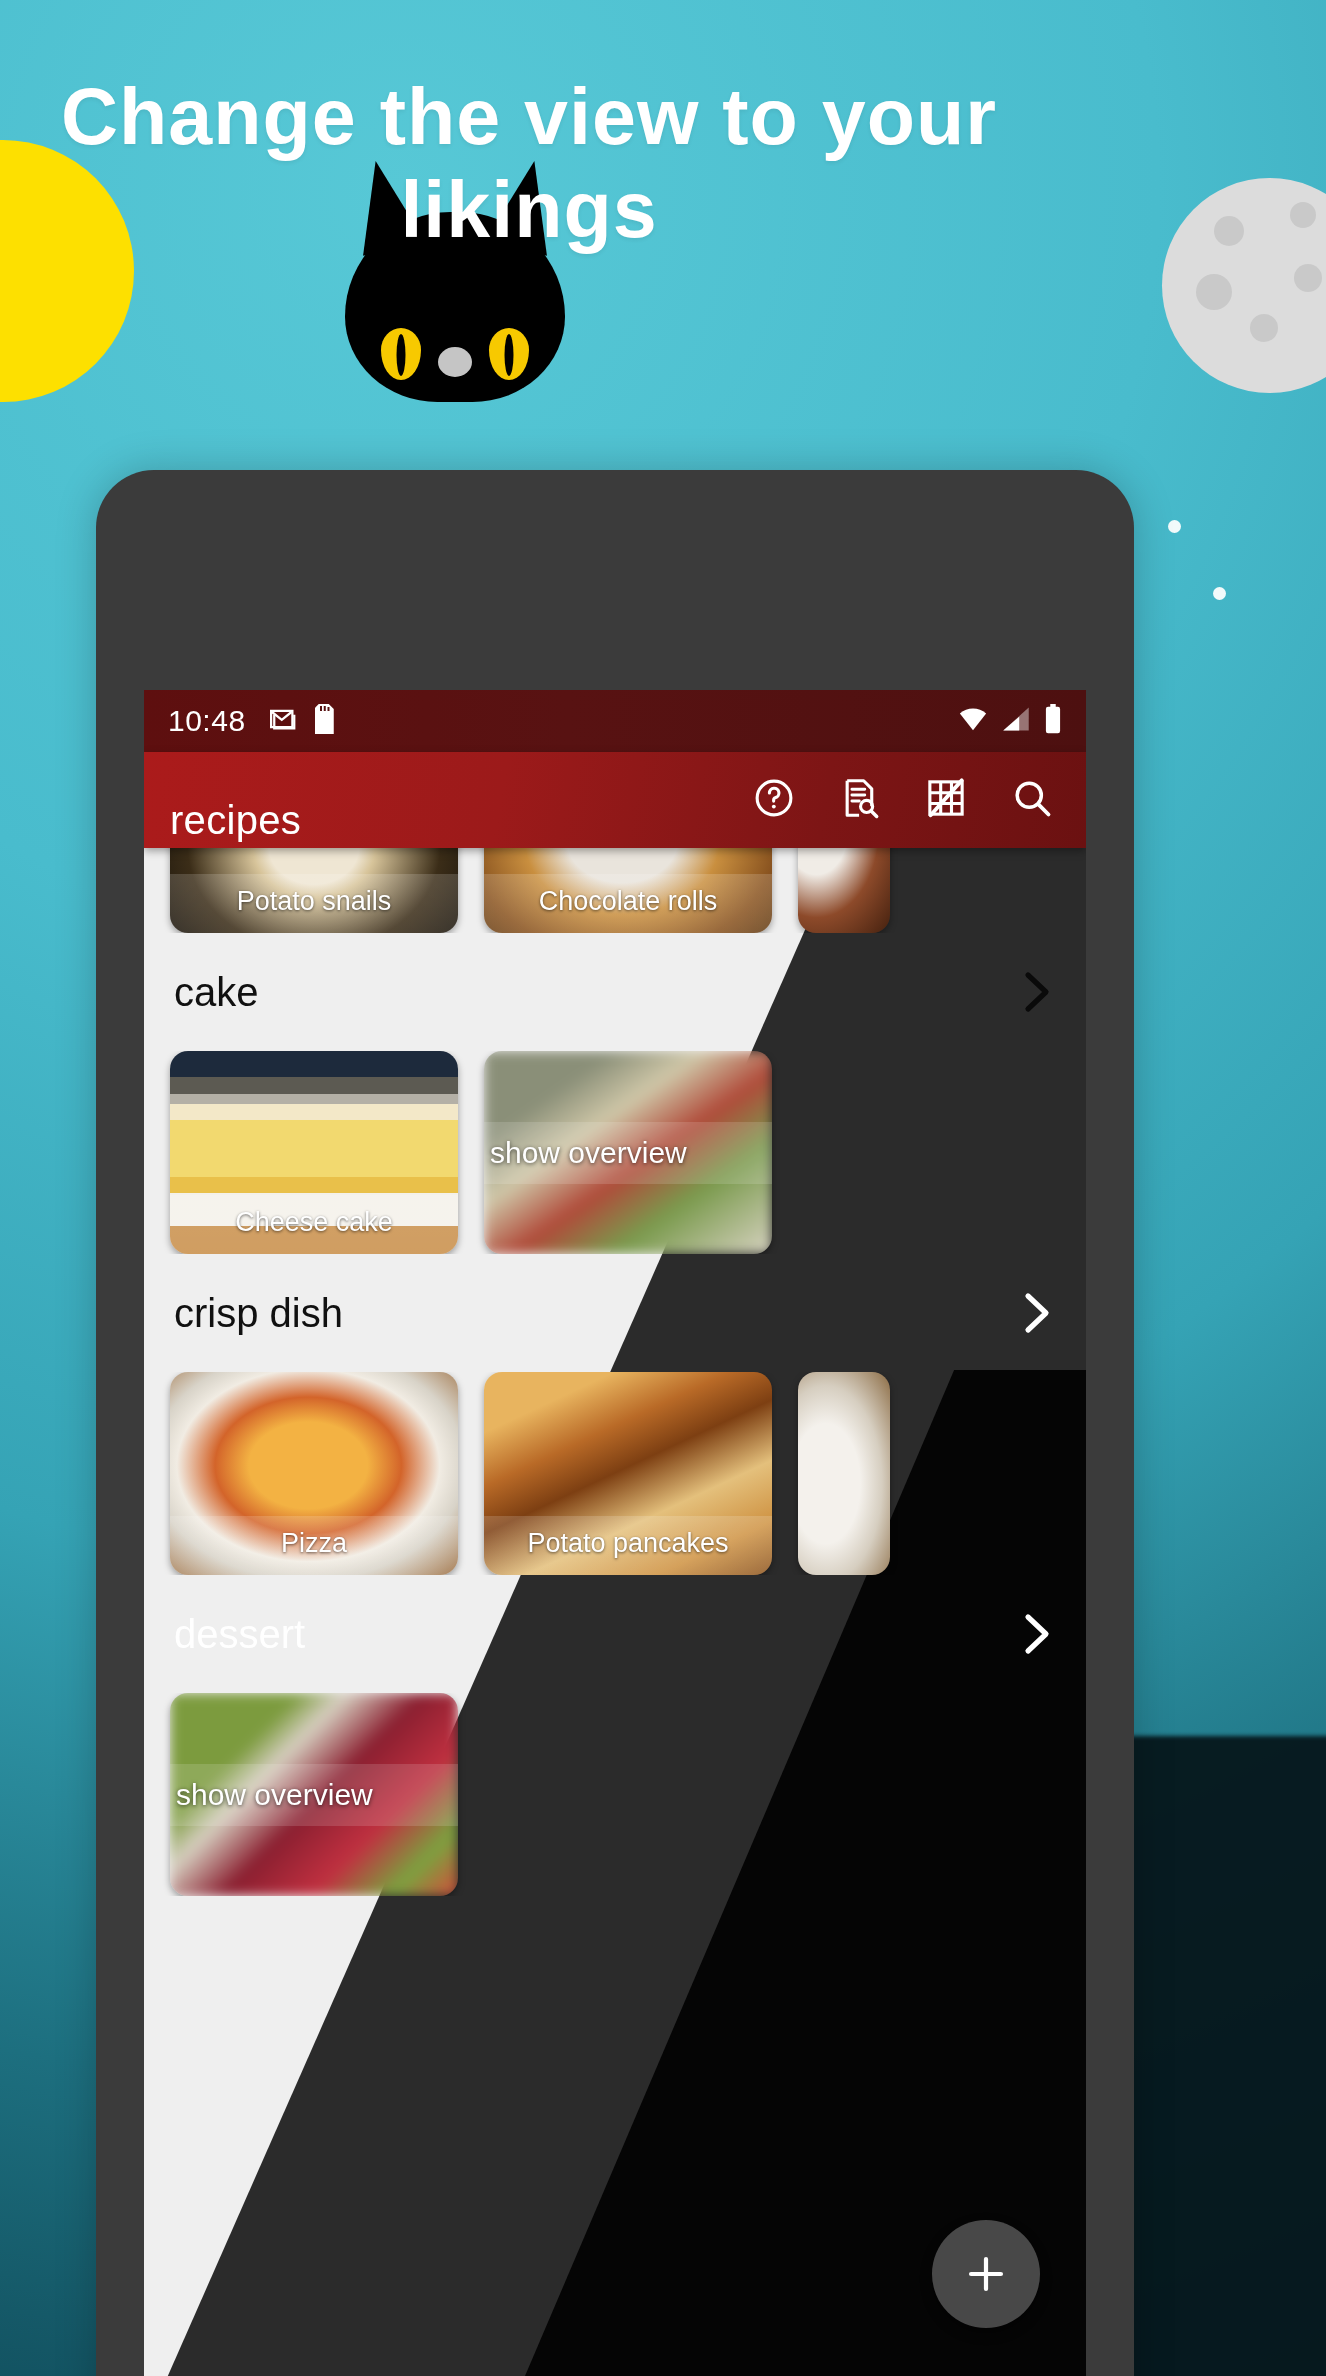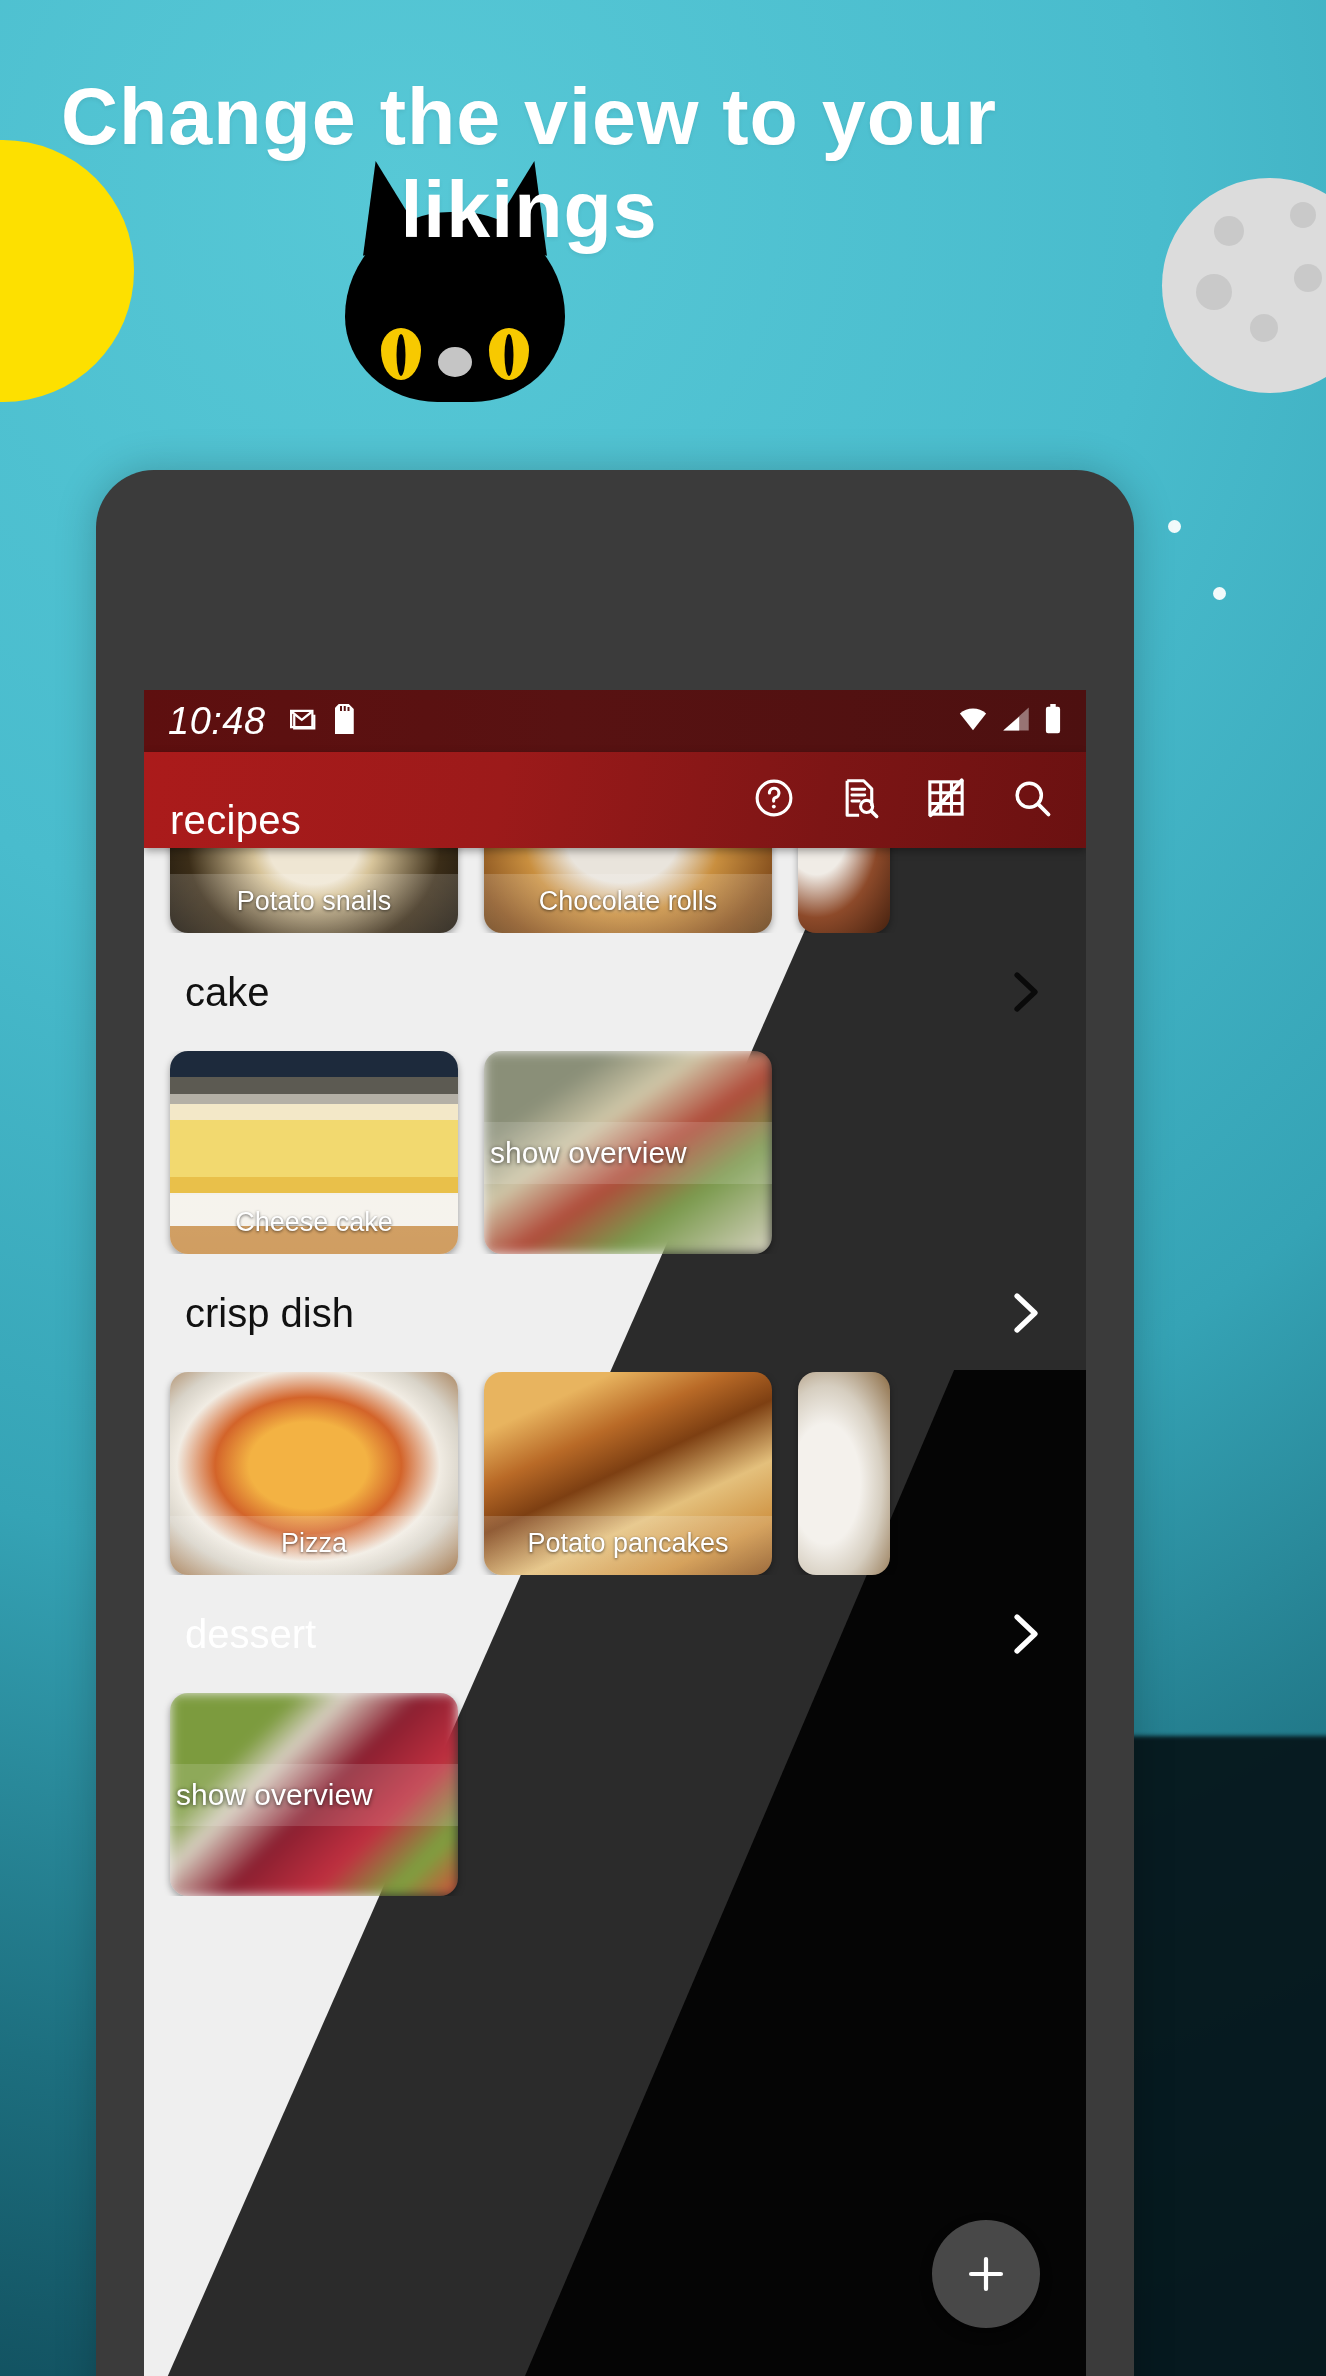--- a/index.html
+++ b/index.html
@@ -123,21 +123,21 @@
 
   
   .statusbar {
     position: relative;
     height: 62px;
     background: linear-gradient(90deg, #5e0f0f 0%, #581212 45%, #4d1010 100%);
     display: flex; align-items: center;
     padding: 0 24px;
     color: #fff;
   }
-  .sb-time { font-size: 38px; font-weight: 500; letter-spacing: .5px; font-style: italic; }
+  .sb-time { font-size: 30px; font-weight: 500; letter-spacing: .5px; }
   .sb-left-icons { display: flex; align-items: center; gap: 14px; margin-left: 22px; }
   .sb-right-icons { margin-left: auto; display: flex; align-items: center; gap: 14px; }
 
   
   .appbar {
     position: relative;
     height: 96px;
     background: linear-gradient(100deg, #ab1b1b 0%, #9c1a1a 38%, #7d1515 72%, #6b1111 100%);
     display: flex; align-items: center;
     padding: 0 26px;
@@ -169,21 +169,21 @@
     position: absolute; inset: 0;
     background: #050505;
     clip-path: polygon(100% 33%, 100% 100%, 38% 100%, 86% 33%);
     z-index: 1;
     pointer-events: none;
   }
   .scroll { position: relative; z-index: 2; }
 
   .section-head {
     display: flex; align-items: center;
-    padding: 0 41px;
+    padding: 0 30px;
     height: 118px;
     gap: 43px;
   }
   .section-title { font-size: 40px; font-weight: 400; }
   .section-title.light { color: #111; }
   .section-title.dark  { color: #fff; }
   .chev { margin-left: auto; color: #fff; font-size: 0; }
 
   .row {
     display: flex;

